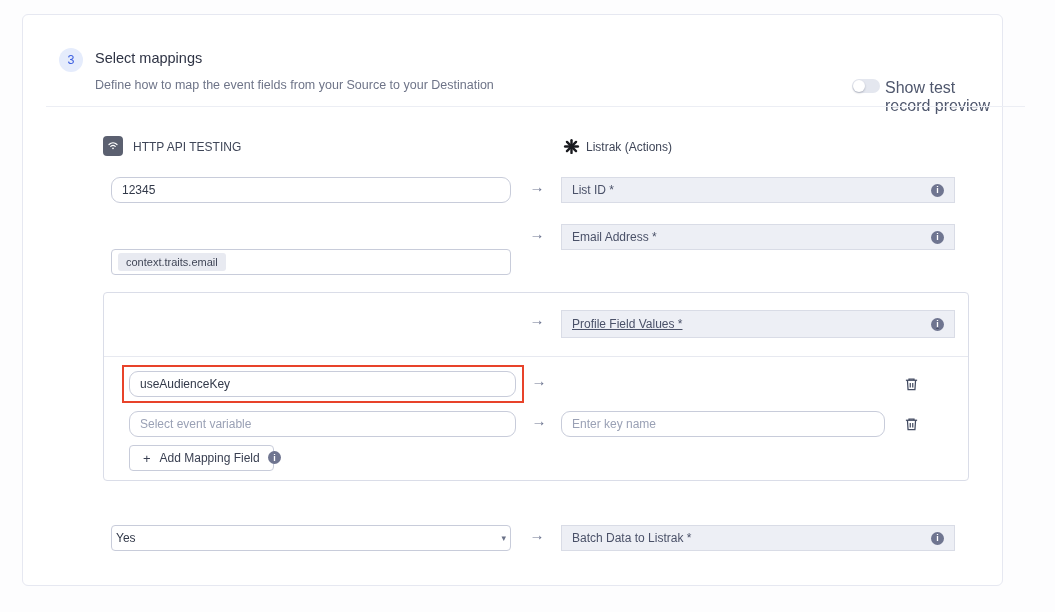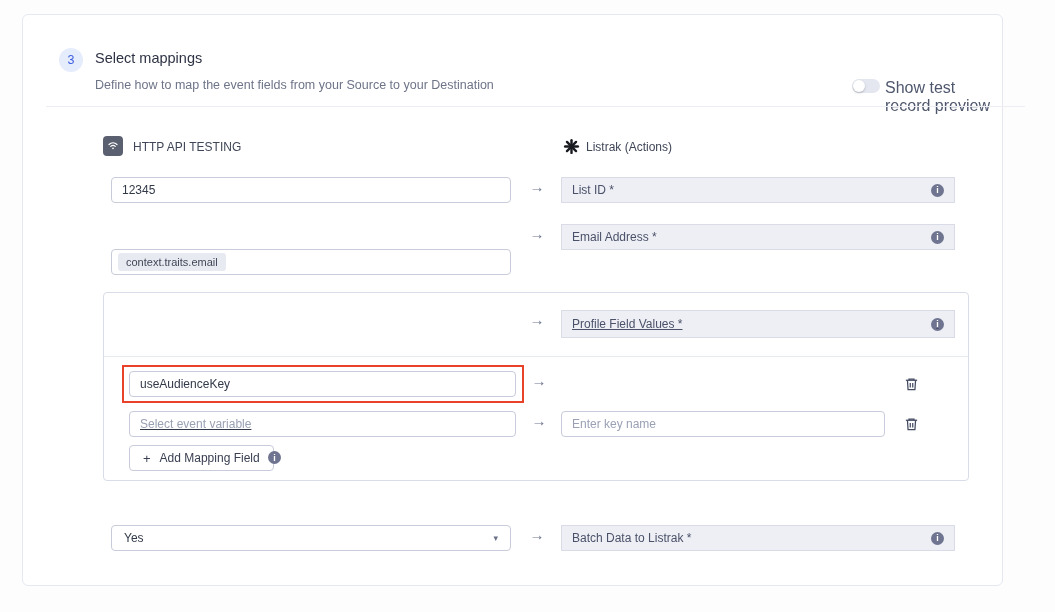--- a/index.html
+++ b/index.html
@@ -17,21 +17,21 @@
   .toggle-knob { position:absolute; left:1px; top:1px; width:12px; height:12px; border-radius:50%;
           background:#ffffff; box-shadow:0 1px 2px rgba(40,45,70,.3); }
   .toggle-label { position:absolute; left:862px; top:64px; font-size:16px; color:#4f576d; }
   .header-divider { position:absolute; left:23px; top:91px; width:979px; height:1px; background:#eceef4; }
 
   .source-icon { position:absolute; left:80px; top:121px; width:20px; height:20px; border-radius:4px;
           background:#5b6070; display:flex; align-items:center; justify-content:center; }
   .col-label { position:absolute; font-size:12px; color:#3f4658; }
   .dest-icon { position:absolute; left:539px; top:122px; width:18px; height:18px; display:flex; align-items:center; justify-content:center; }
 
-  .input { position:absolute; height:26px; border:1px solid #c8ccda; border-radius:4px; background:#fff;
+  .input { position:absolute; height:26px; border:1px solid #c8ccda; border-radius:9px; background:#fff;
           font-family:"Liberation Sans", sans-serif; font-size:12px; color:#323949; padding:0 10px; }
   .input::placeholder { color:#9aa1b5; }
   .input-like { position:absolute; height:26px; border:1px solid #c8ccda; border-radius:4px; background:#fff;
           display:flex; align-items:center; padding:0 6px; }
   .chip { background:#e8eaf1; border-radius:3px; padding:3px 8px; font-size:11px; color:#404657; cursor:pointer; }
   .readonly-field { position:absolute; height:26px; background:#edeff5; border:1px solid #d9dce6; border-radius:0;
           color:#4a5168; font-size:12px; display:flex; align-items:center; justify-content:space-between; padding:0 10px; }
   .arrow { position:absolute; width:20px; text-align:center; color:#6d7591; font-size:15px; }
   .info-dot { width:13px; height:13px; min-width:13px; border-radius:50%; background:#6f7590; color:#fff;
           font-size:9px; font-weight:bold; display:flex; align-items:center; justify-content:center; cursor:pointer; }
@@ -41,21 +41,21 @@
   .highlight-box { position:absolute; left:99px; top:350px; width:402px; height:38px;
           border:2px solid #e8432a; pointer-events:none; }
   .trash-btn { position:absolute; width:18px; height:18px; background:none; border:none; cursor:pointer;
           display:flex; align-items:center; justify-content:center; }
   .add-btn { position:absolute; left:106px; top:430px; height:26px; background:#fff; border:1px solid #c8ccda;
           border-radius:4px; display:flex; align-items:center; gap:9px; padding:0 13px; cursor:pointer;
           font-family:"Liberation Sans", sans-serif; font-size:12px; color:#3a4052; }
   .add-plus { font-size:13px; color:#3a4052; }
   .select-box { position:absolute; left:88px; top:510px; width:400px; height:26px; border:1px solid #c8ccda;
           border-radius:4px; background:#fff; display:flex; align-items:center; justify-content:space-between;
-          padding:0 12px; font-size:12px; color:#323949; cursor:pointer; }
+          padding:0 4px; font-size:12px; color:#323949; cursor:pointer; }
   .caret { font-size:9px; color:#6b7288; }
 </style>
 </head>
 <body>
 
 <div class="stage">
   <div class="card">
 
     <div class="step-badge">
       <span>3</span>
@@ -115,21 +115,21 @@
     <div class="arrow" style="left:506px; top:357px;">→</div>
     <button class="trash-btn" style="left:879px; top:360px;">
       <svg width="15" height="16" viewBox="0 0 24 24" fill="none" stroke="#424a60" stroke-width="2">
         <path d="M3 6h18"></path>
           <path d="M8 6V4h8v2"></path>
           <path d="M5.5 6l1 15h11l1-15"></path>
           <path d="M10 10.5v7M14 10.5v7"></path>
       </svg>
     </button>
 
-    <input class="input" style="left: 106px; top: 396px; width: 387px; text-decoration: underline;" placeholder="Select event variable">
+    <input class="input" style="left: 106px; top: 396px; width: 387px;" placeholder="Select event variable">
     <div class="arrow" style="left:506px; top:397px;">→</div>
     <input class="input" style="left: 538px; top: 396px; width: 324px;" placeholder="Enter key name">
     <button class="trash-btn" style="left:879px; top:400px;">
       <svg width="15" height="16" viewBox="0 0 24 24" fill="none" stroke="#424a60" stroke-width="2">
         <path d="M3 6h18"></path>
           <path d="M8 6V4h8v2"></path>
           <path d="M5.5 6l1 15h11l1-15"></path>
           <path d="M10 10.5v7M14 10.5v7"></path>
       </svg>
     </button>

